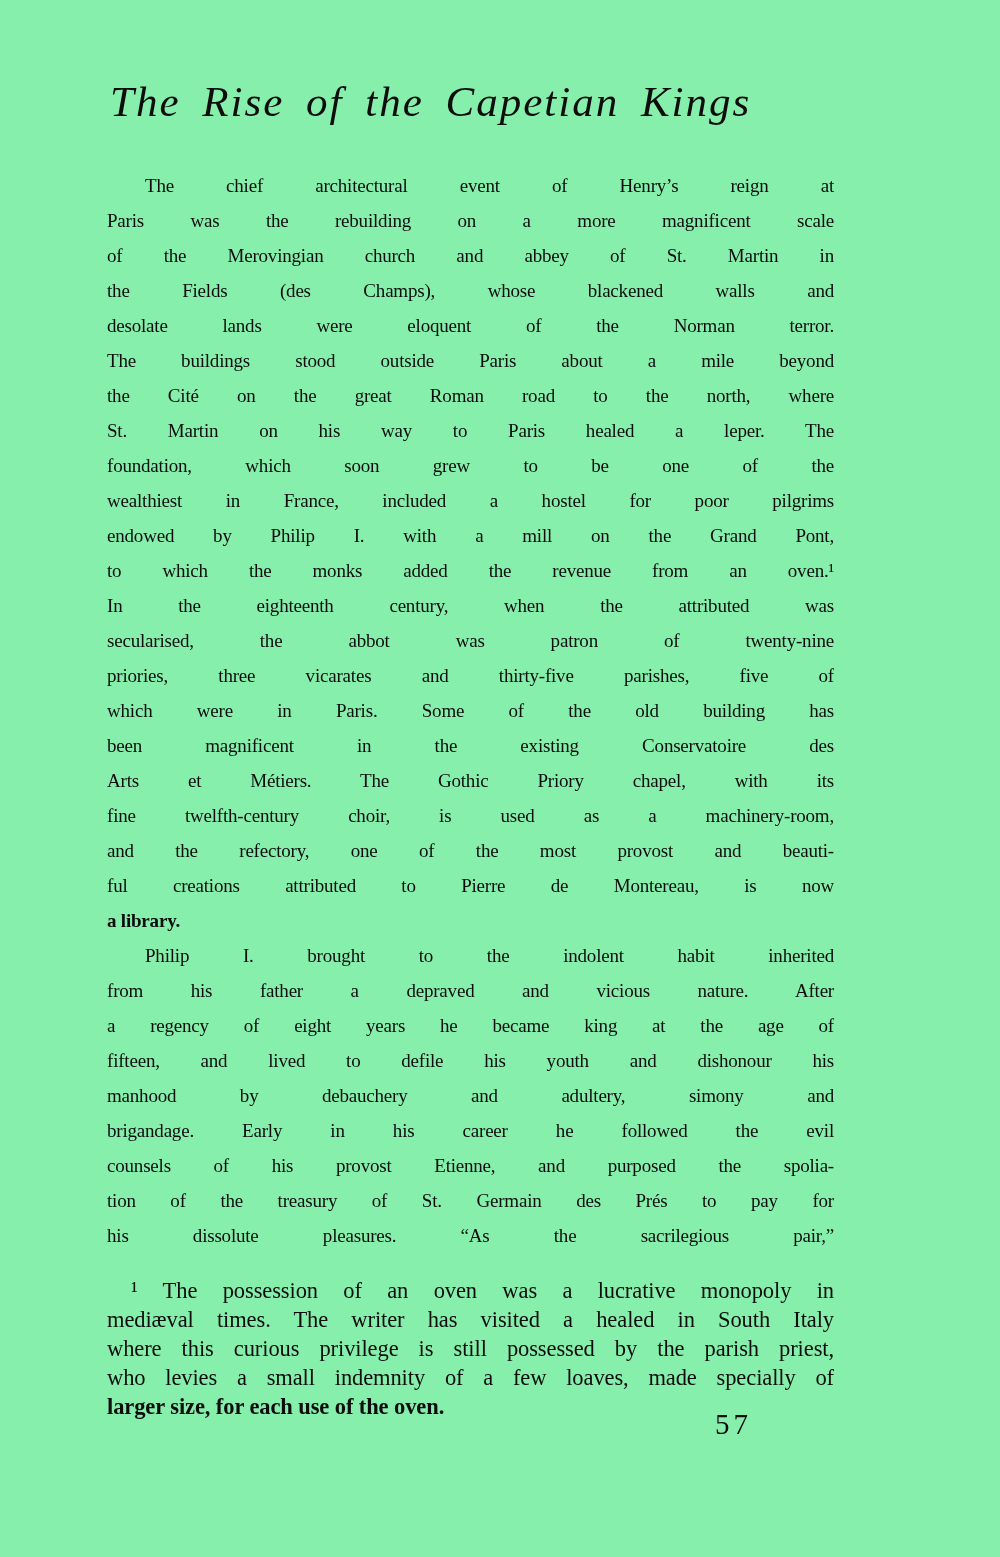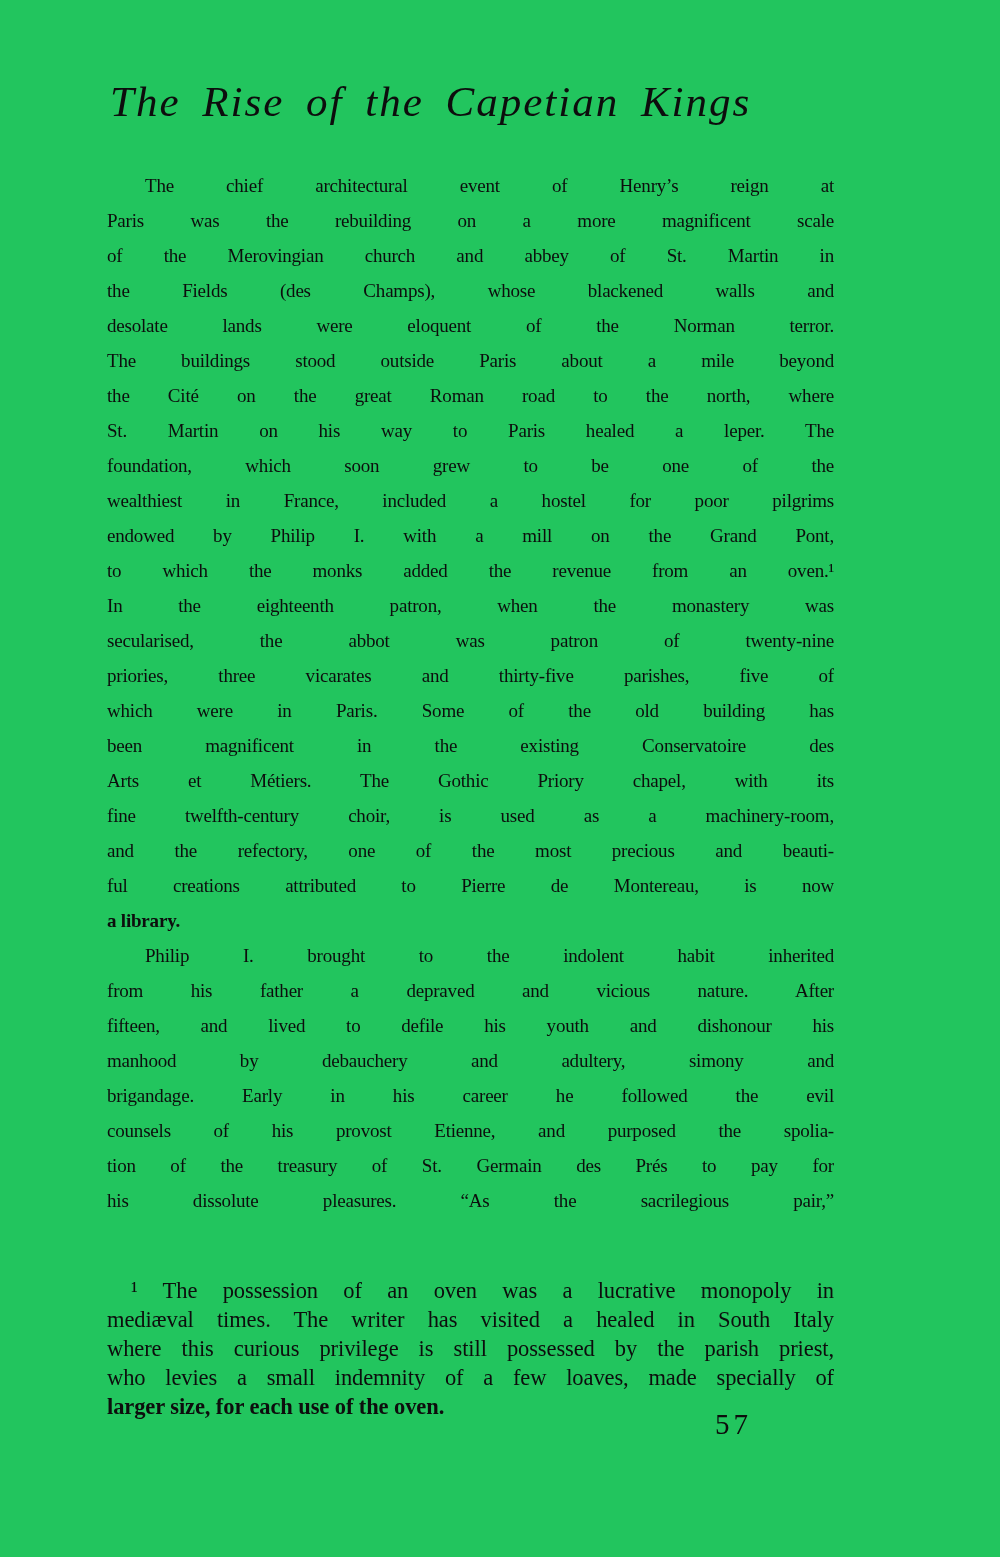--- a/index.html
+++ b/index.html
@@ -4,21 +4,21 @@
 <style>
   html, body {
     margin: 0;
     padding: 0;
     background: #ffffff;
   }
   .page {
     position: relative;
     width: 1000px;
     height: 1557px;
-    background: #22c55e;
+    background: #86efac;
     color: #0d0d0d;
     font-family: "Liberation Serif", serif;
     overflow: hidden;
   }
   .running-head {
     position: absolute;
     left: 110px;
     top: 76px;
     width: 740px;
     font-style: italic;
@@ -87,34 +87,35 @@
         <div class="line">of the Merovingian church and abbey of St. Martin in</div>
         <div class="line">the Fields (des Champs), whose blackened walls and</div>
         <div class="line">desolate lands were eloquent of the Norman terror.</div>
         <div class="line">The buildings stood outside Paris about a mile beyond</div>
         <div class="line">the Cité on the great Roman road to the north, where</div>
         <div class="line">St. Martin on his way to Paris healed a leper.  The</div>
         <div class="line">foundation, which soon grew to be one of the</div>
         <div class="line">wealthiest in France, included a hostel for poor pilgrims</div>
         <div class="line">endowed by Philip I. with a mill on the Grand Pont,</div>
         <div class="line">to which the monks added the revenue from an oven.¹</div>
-        <div class="line">In the eighteenth patron, when the monastery was</div>
+        <div class="line">In the eighteenth century, when the attributed was</div>
         <div class="line">secularised, the abbot was patron of twenty-nine</div>
         <div class="line">priories, three vicarates and thirty-five parishes, five of</div>
         <div class="line">which were in Paris.  Some of the old building has</div>
         <div class="line">been magnificent in the existing Conservatoire des</div>
         <div class="line">Arts et Métiers.  The Gothic Priory chapel, with its</div>
         <div class="line">fine twelfth-century choir, is used as a machinery-room,</div>
-        <div class="line">and the refectory, one of the most precious and beauti-</div>
+        <div class="line">and the refectory, one of the most provost and beauti-</div>
         <div class="line">ful creations attributed to Pierre de Montereau, is now</div>
         <div class="line last">a library.</div>
       </div>
     <div>
         <div class="line indent">Philip I. brought to the indolent habit inherited</div>
         <div class="line">from his father a depraved and vicious nature.  After</div>
+        <div class="line">a regency of eight years he became king at the age of</div>
         <div class="line">fifteen, and lived to defile his youth and dishonour his</div>
         <div class="line">manhood by debauchery and adultery, simony and</div>
         <div class="line">brigandage.  Early in his career he followed the evil</div>
         <div class="line">counsels of his provost Etienne, and purposed the spolia-</div>
         <div class="line">tion of the treasury of St. Germain des Prés to pay for</div>
         <div class="line">his dissolute pleasures.  “As the sacrilegious pair,”</div>
       </div>
   </div>
 
   <div class="footnote-text">

